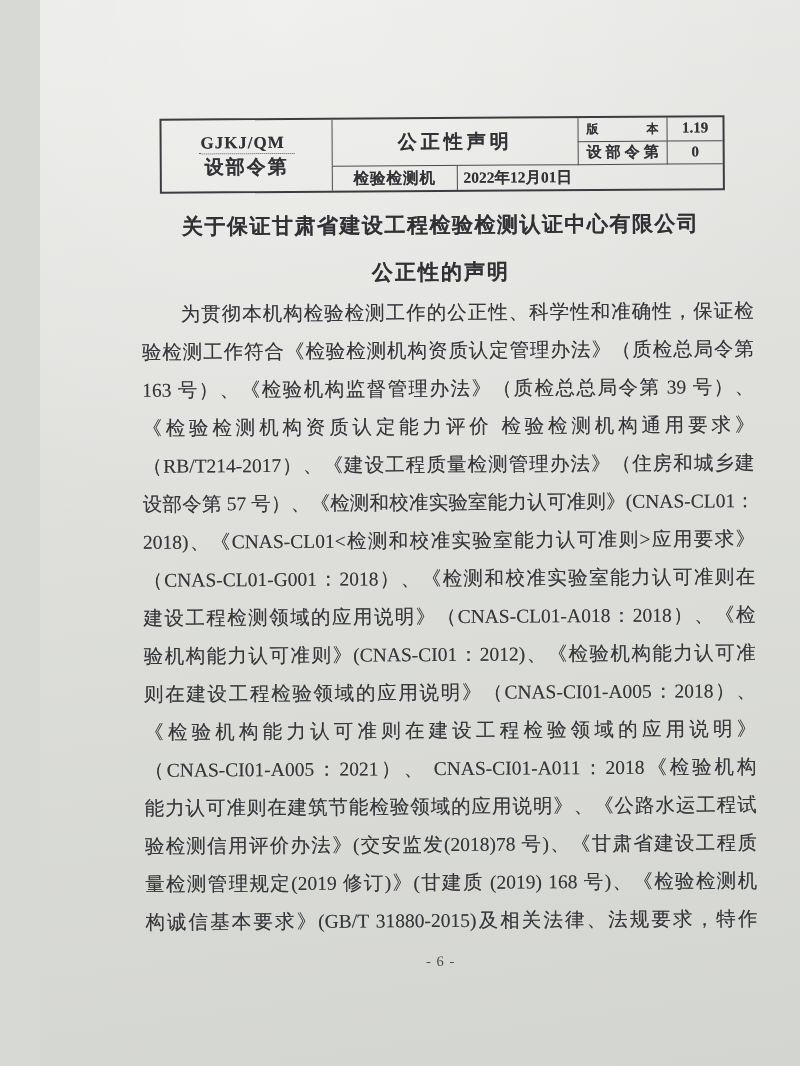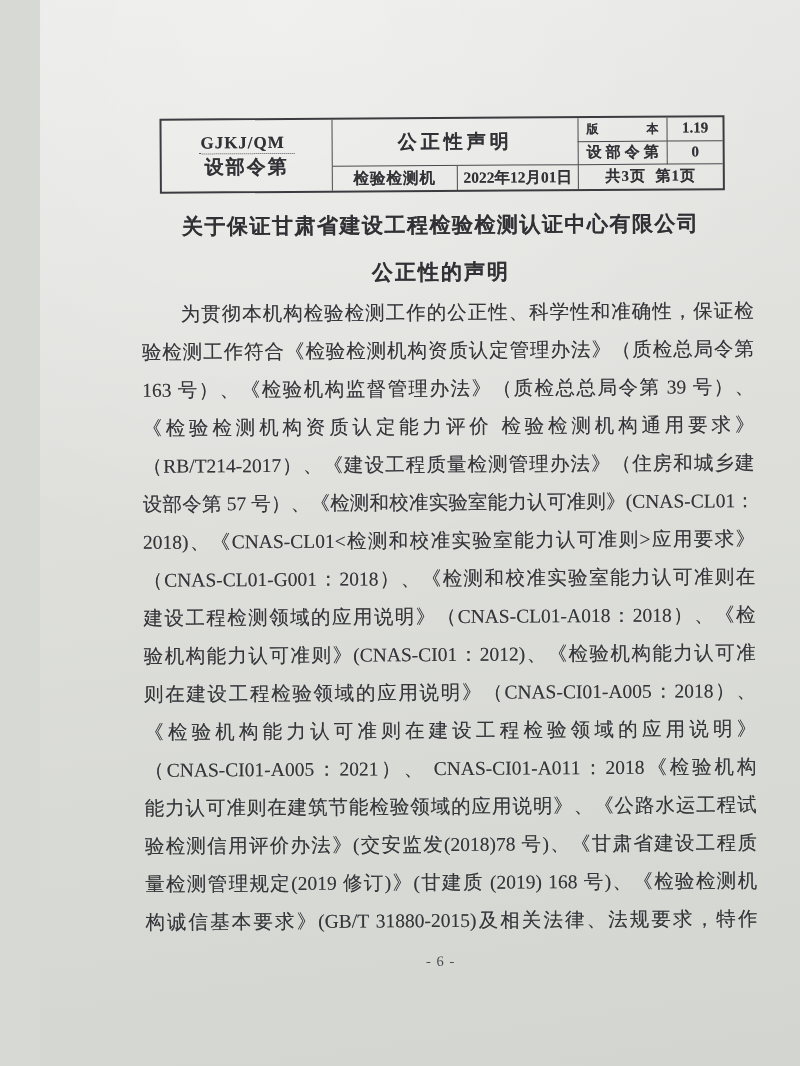--- a/index.html
+++ b/index.html
@@ -93,21 +93,20 @@
       <div class="c-approval-label rline">检验检测机</div>
       <div class="c-approval-date">2022年12月01日</div>
       <div class="c-version-label lline rline bline">
         <span>版本</span>
       </div>
       <div class="c-version-value bline">1.19</div>
       <div class="c-revision-label lline rline bline">
         <span>设部令第</span>
       </div>
       <div class="c-revision-value bline">0</div>
-      <div class="c-pageinfo lline">共3页  第1页</div>
     </div>
 
     <div class="doc-title l1">关于保证甘肃省建设工程检验检测认证中心有限公司</div>
     <div class="doc-title l2">公正性的声明</div>
 
     <div class="body-text">
         <div class="line indent">为贯彻本机构检验检测工作的公正性、科学性和准确性，保证检</div>
         <div class="line">验检测工作符合《检验检测机构资质认定管理办法》（质检总局令第</div>
         <div class="line">163 号）、《检验机构监督管理办法》（质检总总局令第 39 号）、</div>
         <div class="line">《检验检测机构资质认定能力评价 检验检测机构通用要求》</div>

